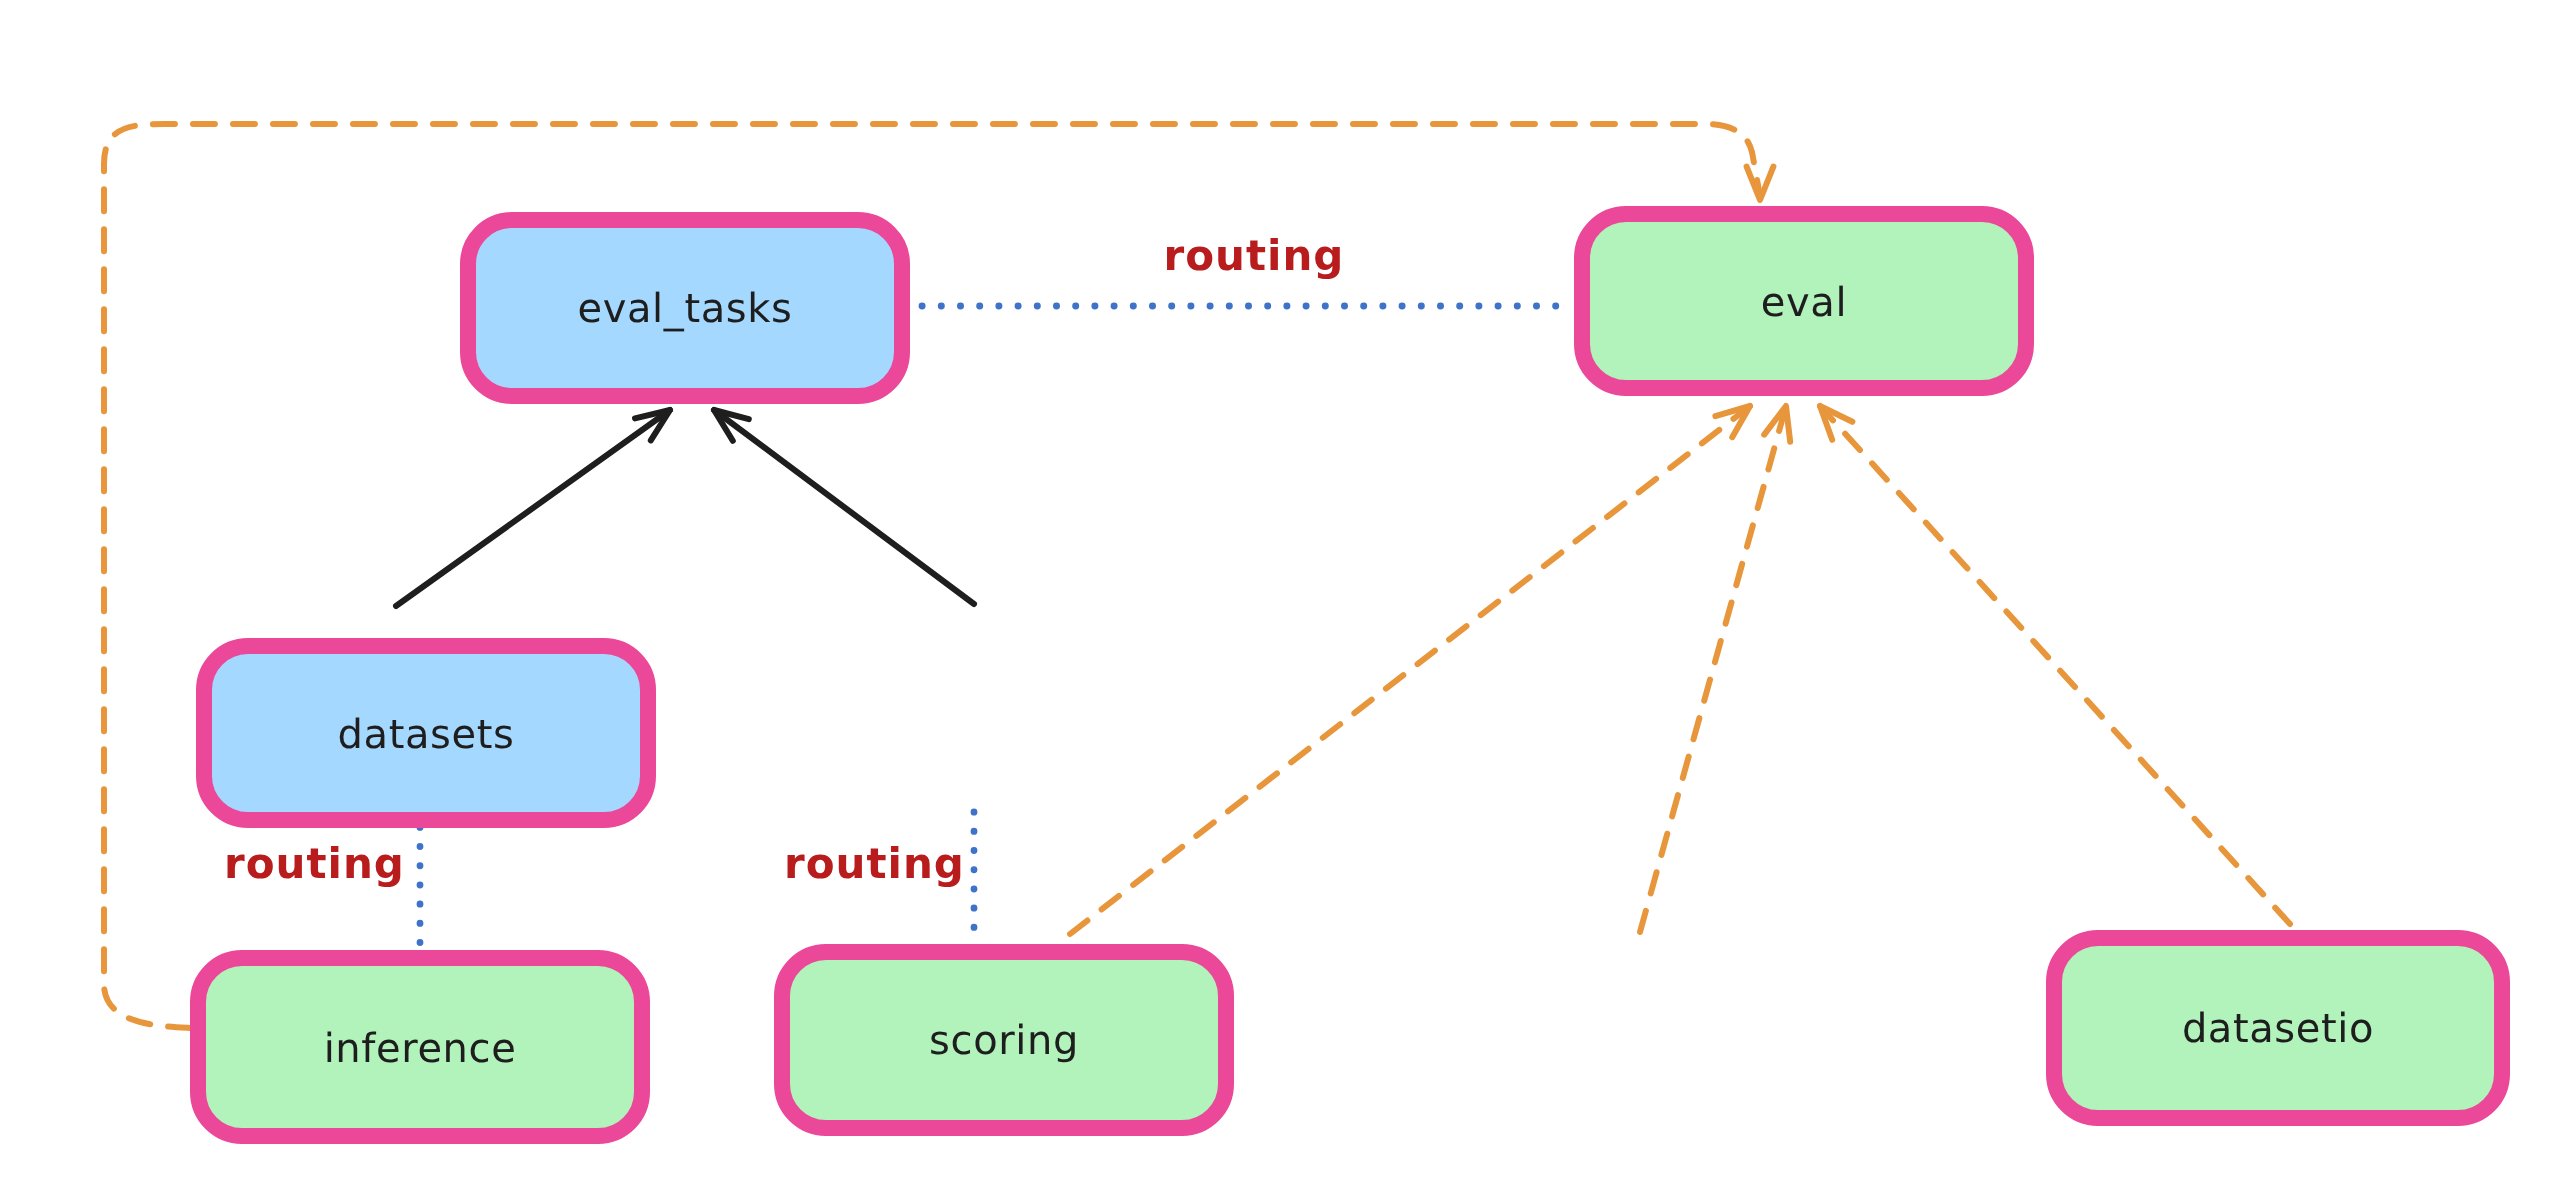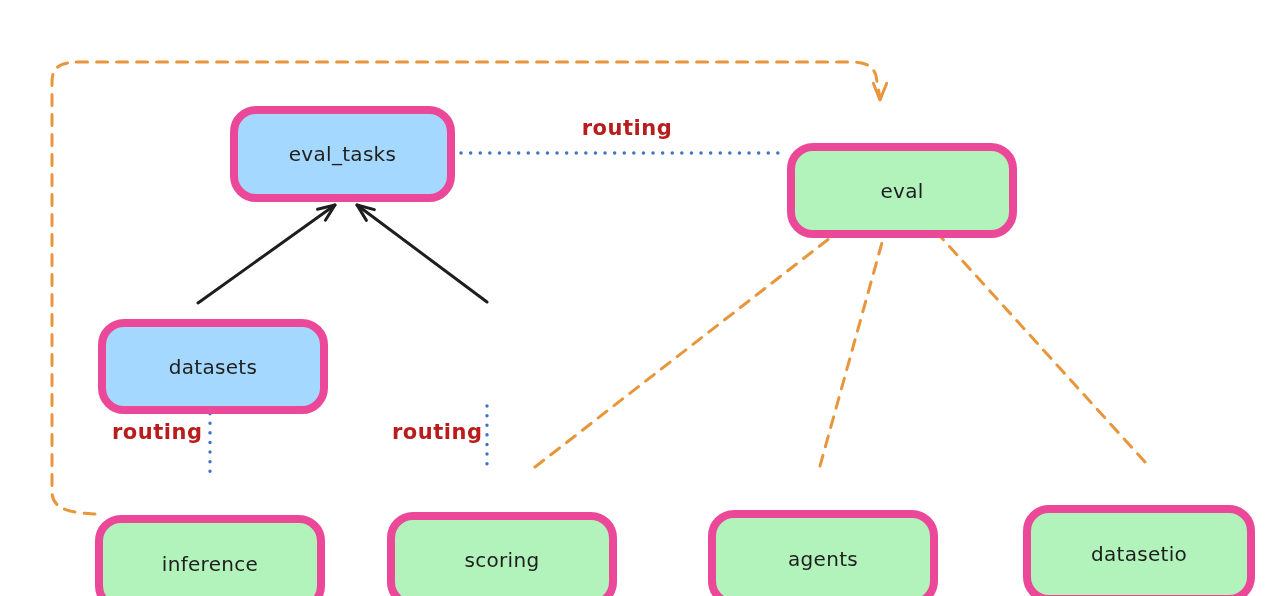--- a/index.html
+++ b/index.html
@@ -15,21 +15,21 @@
     position:absolute;
     box-sizing:border-box;
     border:8px solid #ec4899;
     border-radius:26px;
     display:flex;align-items:center;justify-content:center;
     font-size:20px;
     color:#1e1e1e;
     letter-spacing:0.3px;
   }
   .node.blue{background:#a5d8ff;}
-  .node.green{background:#b2f2bb;margin-top:40px;}
+  .node.green{background:#b2f2bb;}
   .routing-label{
     position:absolute;
     font-size:21px;
     font-weight:700;
     color:#b91c1c;
     letter-spacing:0.5px;
   }
   .routing-h{left:552px;top:116px;width:150px;text-align:center;}
   .routing-v1{left:112px;top:420px;width:85px;text-align:right;}
   .routing-v2{left:392px;top:420px;width:85px;text-align:right;}
@@ -102,23 +102,20 @@
 
 
   <div id="n-datasetio" class="node green">
     <span>inference</span>
   </div>
 
   <div id="n-scoring" class="node green">
     <span>scoring</span>
   </div>
 
-  <div id="n-agents" class="node green">
-    <span>agents</span>
-  </div>
 
   <div id="n-inference" class="node green">
     <span>datasetio</span>
   </div>
 
   <span class="routing-label routing-h">routing</span>
   <span class="routing-label routing-v1">routing</span>
   <span class="routing-label routing-v2">routing</span>
 </div>
 

